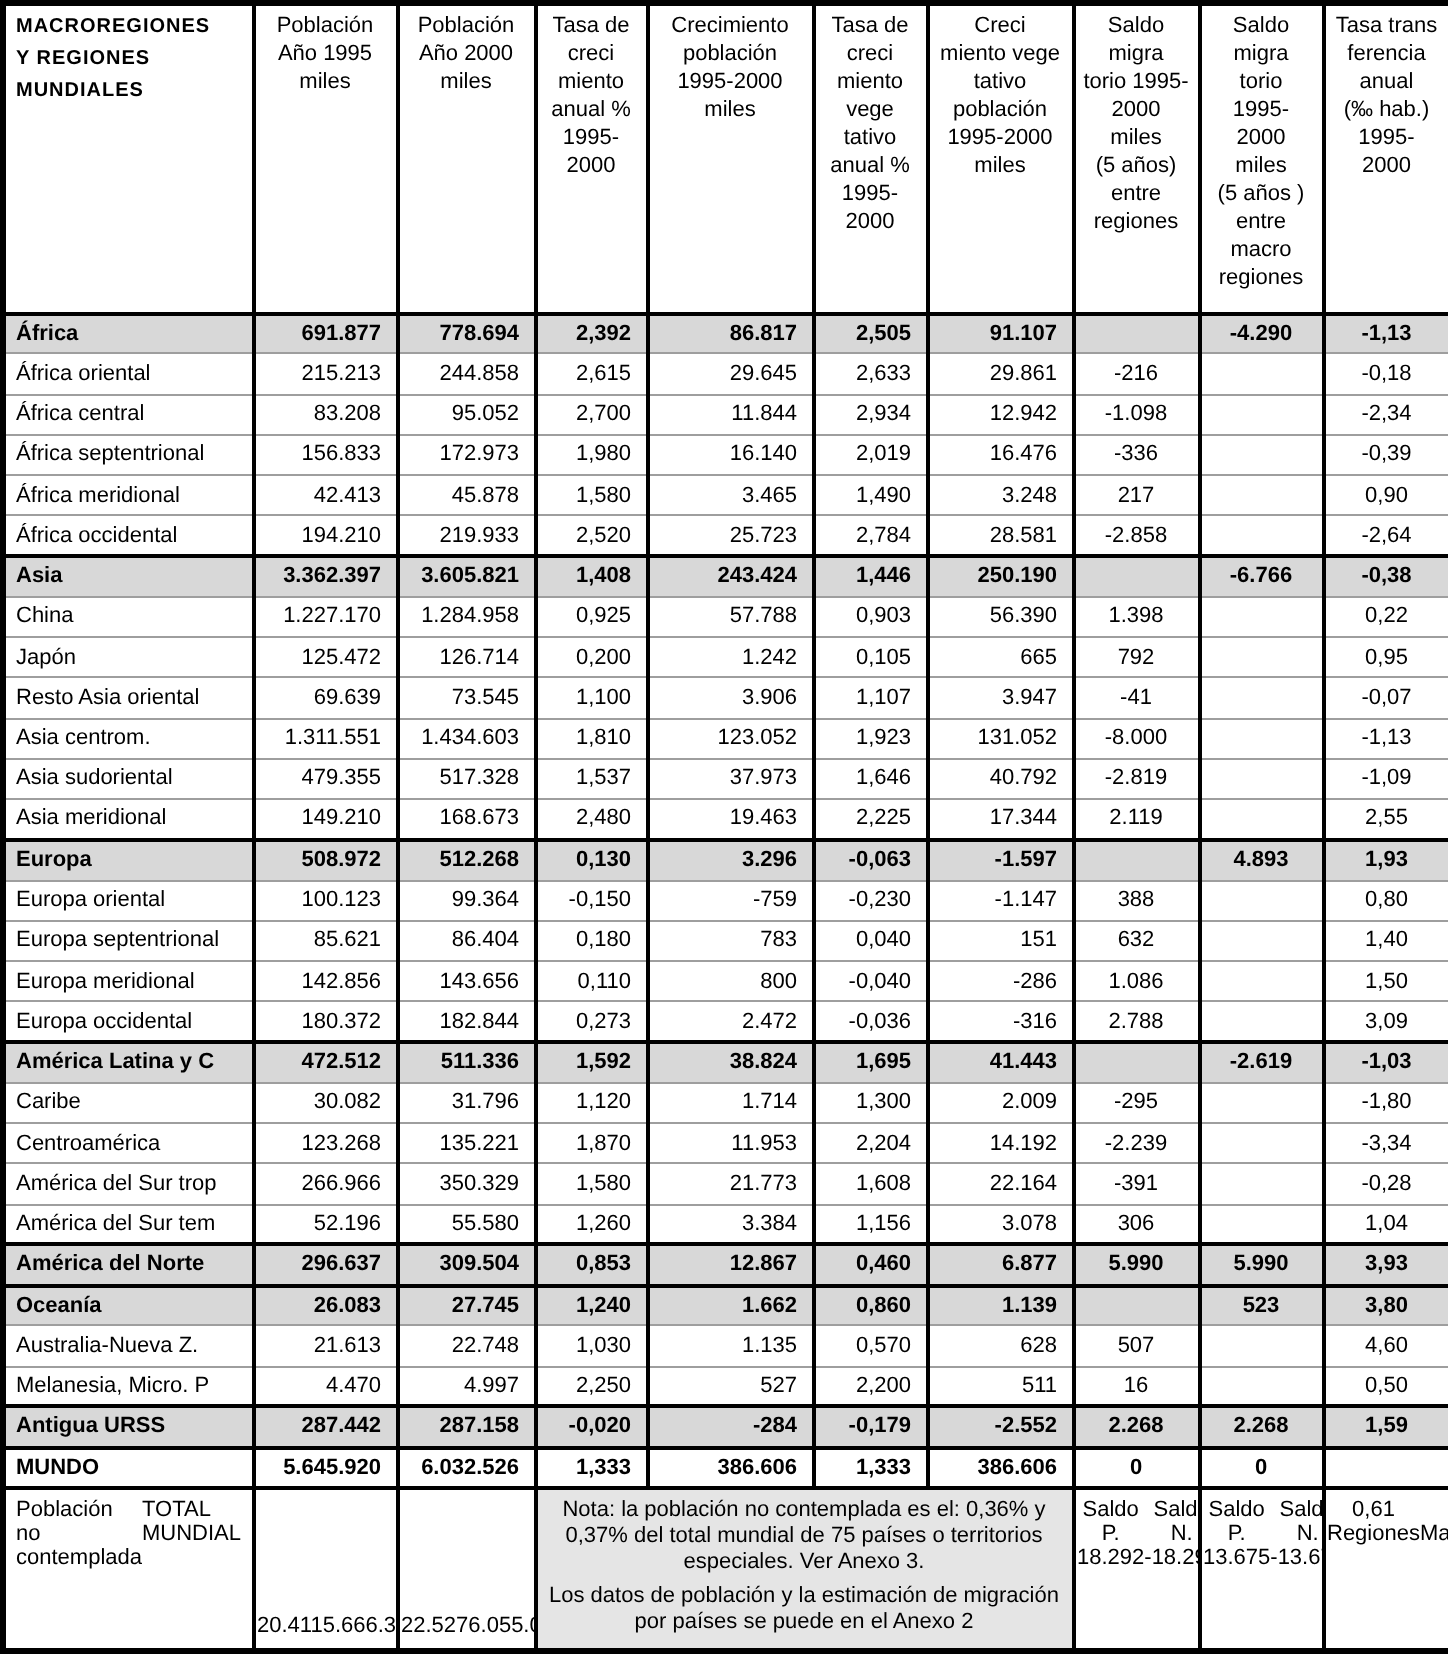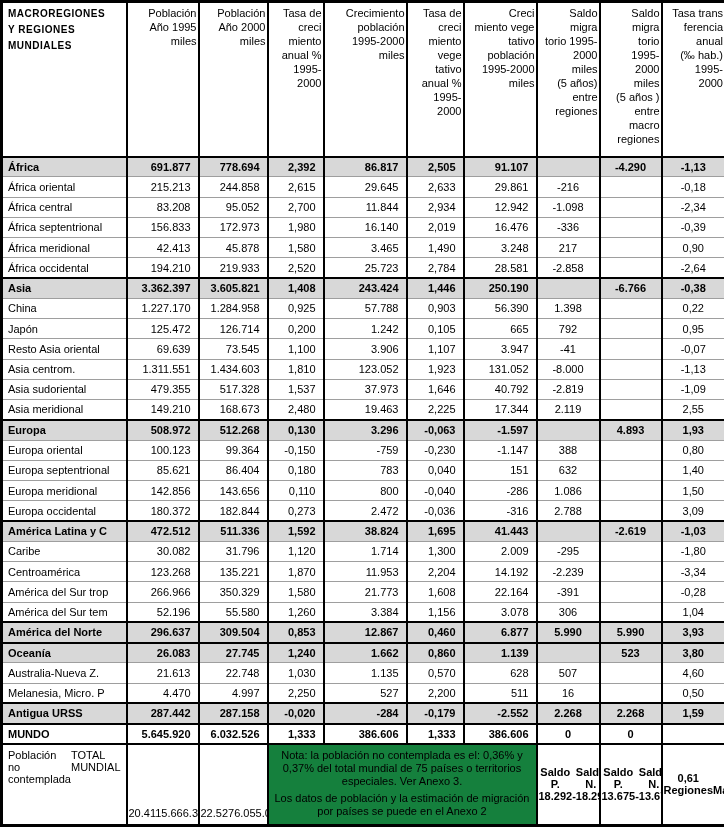--- a/index.html
+++ b/index.html
@@ -11,21 +11,21 @@
     border-collapse:collapse; table-layout:fixed;
     width:724px; height:827px;
     border:3px solid #000;
     font-size:11px;
   }
   th, td { border-left:2px solid #000; overflow:hidden; box-sizing:border-box; }
   th:first-child, td:first-child { border-left:none; }
 
   
   thead th {
-    height:155px; vertical-align:top; text-align:right;
+    height:155px; vertical-align:top; text-align:center;
     font-weight:normal; padding:3px 1px 0 1px;
     white-space:pre-line; line-height:14px; background:#fff;
     border-bottom:2px solid #000;
   }
   thead th.region-head {
     text-align:left; font-weight:bold; padding-left:5px;
     font-size:10px; line-height:16px; letter-spacing:0.5px;
   }
 
   
@@ -37,24 +37,24 @@
   td.ctr  { text-align:center; }
 
   
   tfoot td { border-top:2px solid #000; vertical-align:top; height:76px; }
   .foot-flex {
     display:flex; flex-direction:row; justify-content:space-between;
     height:70px; padding:3px 0;
   }
   .foot-flex.left  { align-items:flex-start; padding-left:4px; }
   .foot-flex.right { align-items:flex-end; padding-right:7px; }
-  .foot-flex.ctr   { align-items:center; font-weight:bold; text-align:center; }
+  .foot-flex.ctr   { font-weight:normal; text-align:center; }
   .preline { white-space:pre-line; }
   td.note {
-    background:#15803d; text-align:center; padding:2px 3px;
+    background:#e5e5e5; text-align:center; padding:2px 3px;
   }
   td.note p { margin:2px 0 4px 0; line-height:13px; }
 </style>
 </head>
 <body>
 
 <div class="screen">
   <table class="main">
     <colgroup>
       <col style="width:125px">

